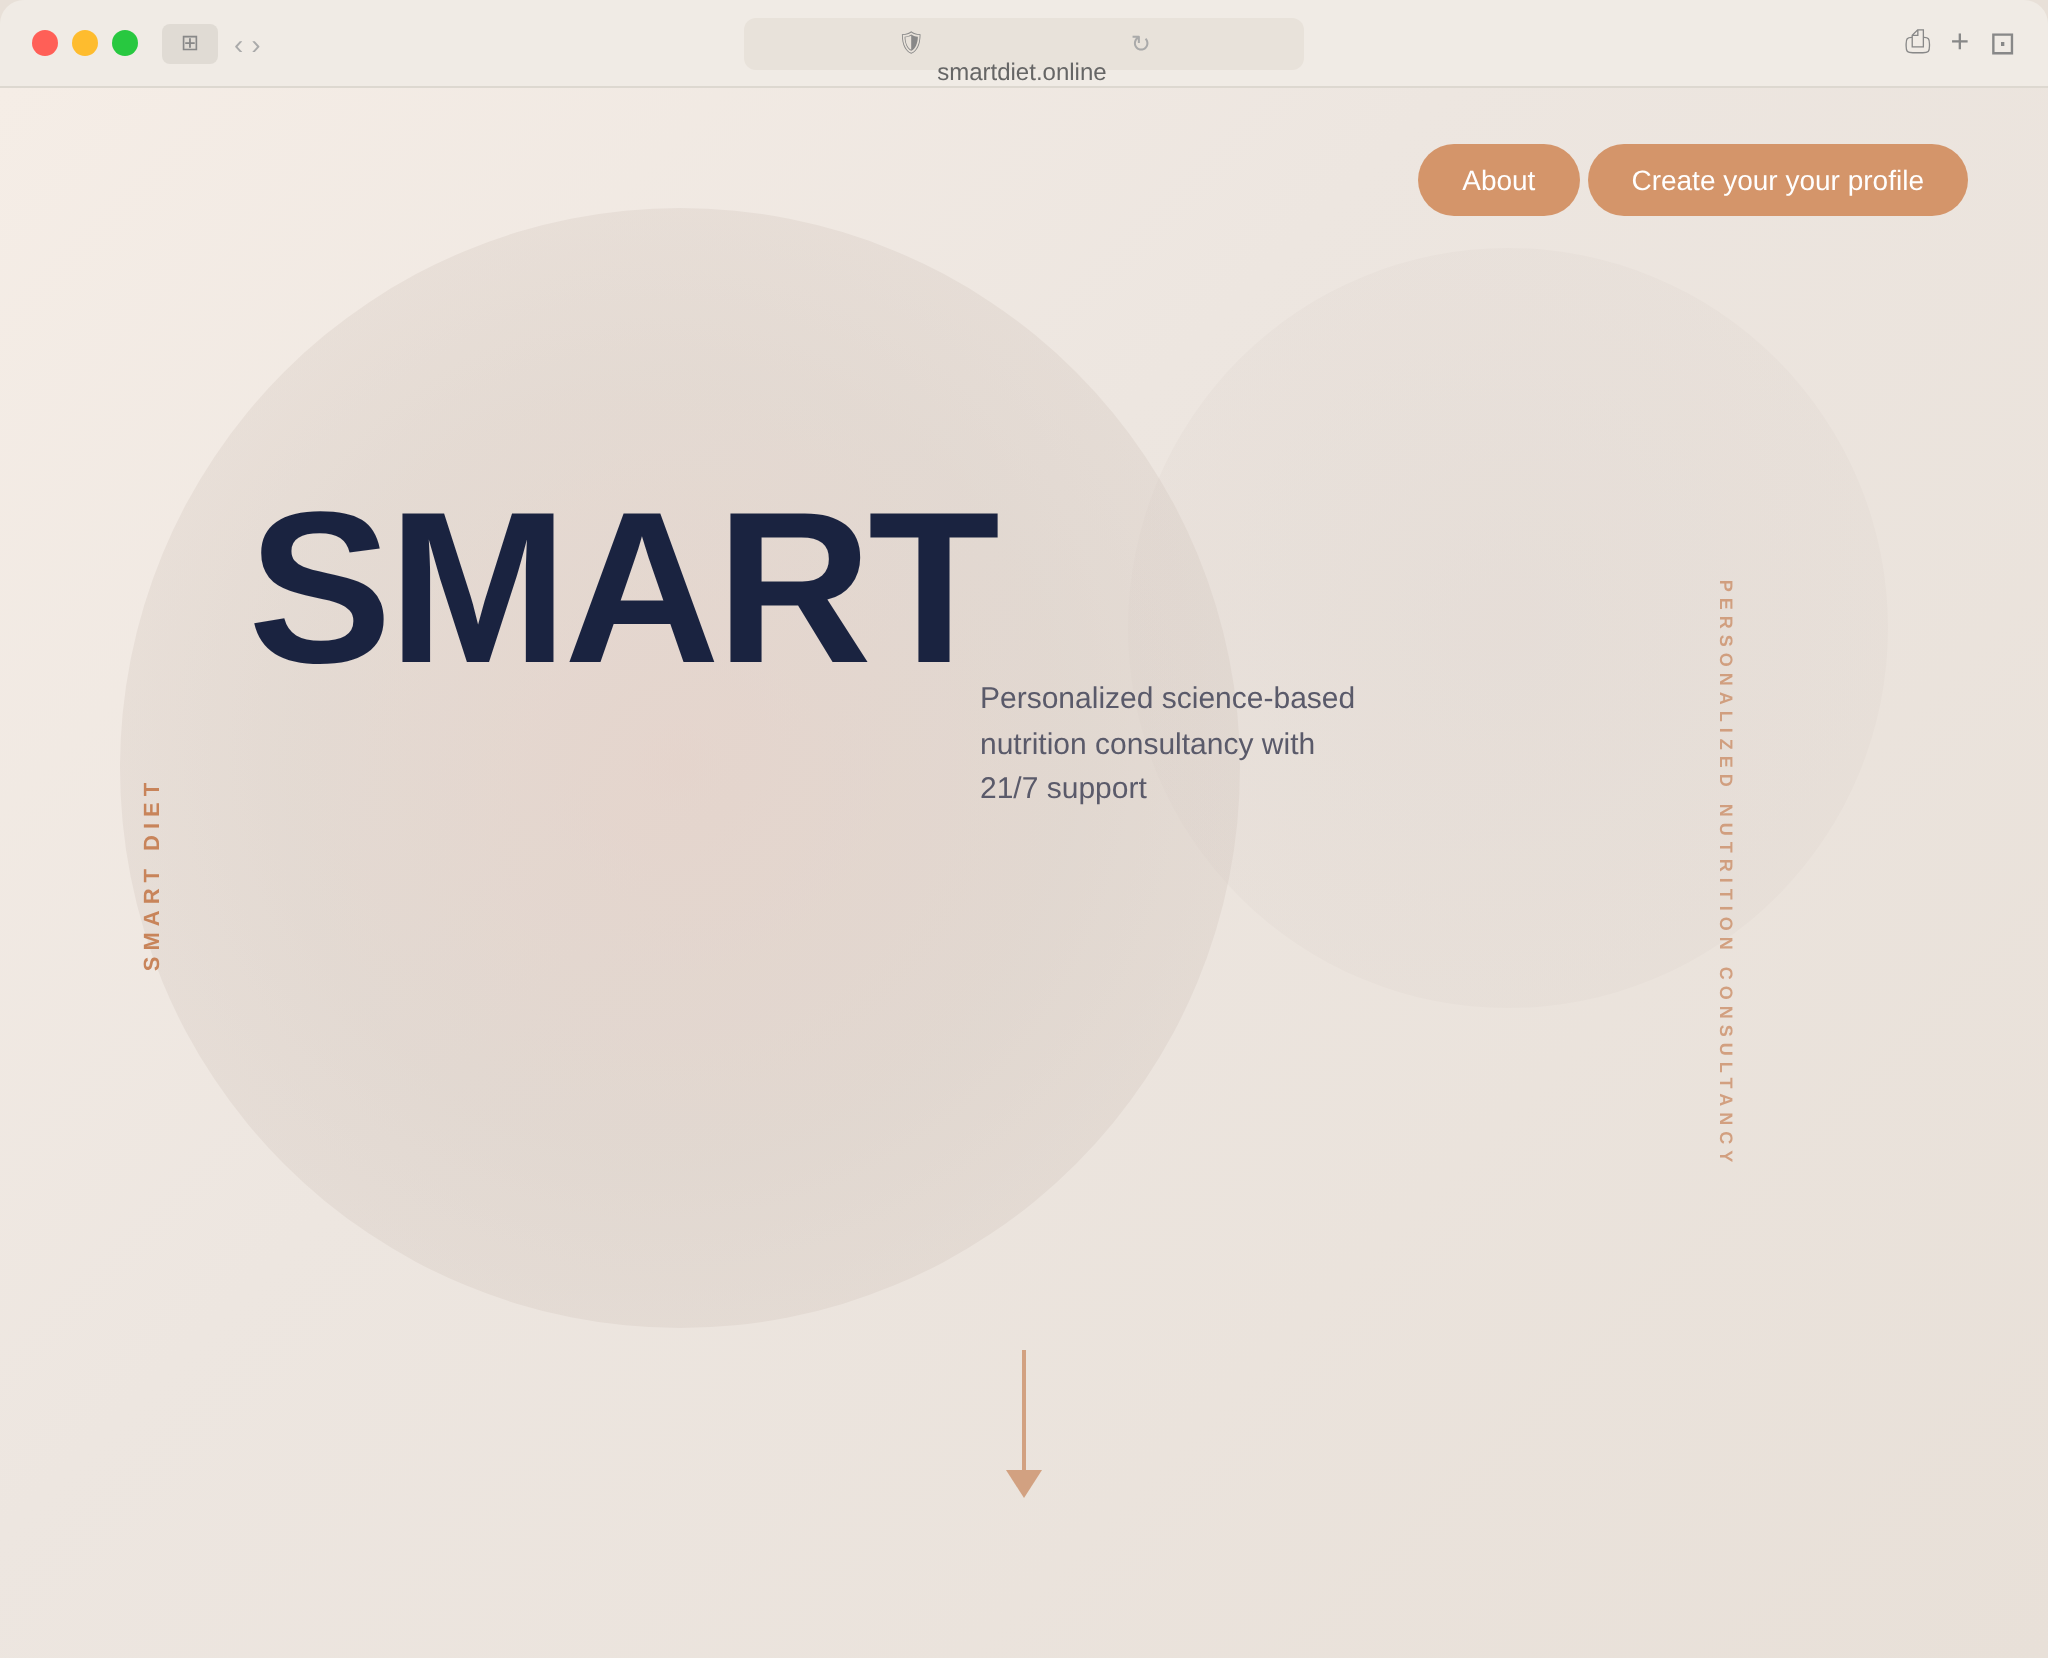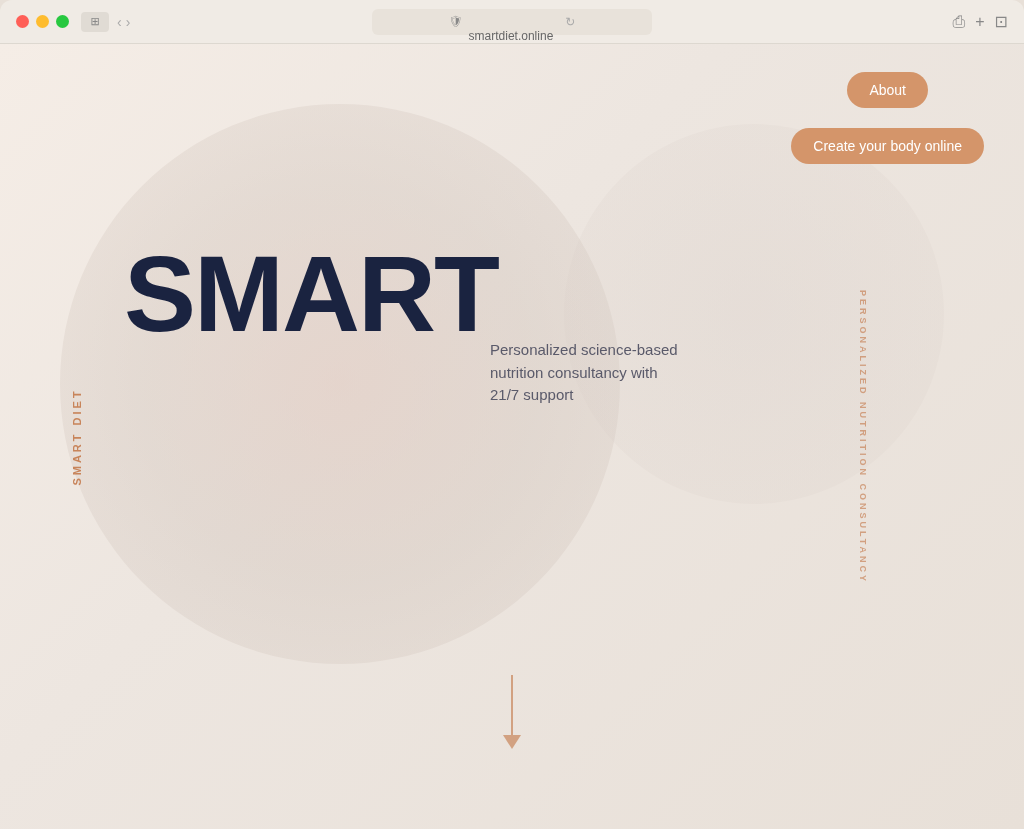--- a/index.html
+++ b/index.html
@@ -169,23 +169,22 @@
       white-space: nowrap;
       opacity: 0.7;
     }
 
     
     .nav-buttons {
       position: absolute;
       top: 28px;
       right: 40px;
       display: flex;
-      gap: 20px;
-      align-items: center;
-      flex-direction: column;
+      gap: 4px;
+      align-items: center;
     }
 
     .nav-btn {
       padding: 10px 22px;
       border-radius: 50px;
       border: none;
       cursor: pointer;
       font-size: 14px;
       font-weight: 500;
       background: #d4956a;
@@ -308,21 +307,21 @@
 
   <div class="bg-circle"></div>
   <div class="bg-circle-right"></div>
 
   <div class="sidebar-label-left">SMART DIET</div>
 
   <div class="sidebar-label-right">PERSONALIZED NUTRITION CONSULTANCY</div>
 
   <div class="nav-buttons">
     <button class="nav-btn about">About</button>
-    <button class="nav-btn profile">Create your body online</button>
+    <button class="nav-btn profile">Create your your profile</button>
   </div>
 
   <div class="hero-content">
     <div class="hero-title">
       <div>SMART</div>
     </div>
   </div>
 
   <div class="hero-subtitle-block">
     <p class="hero-subtitle">Personalized science-based nutrition consultancy with 21/7 support</p>

